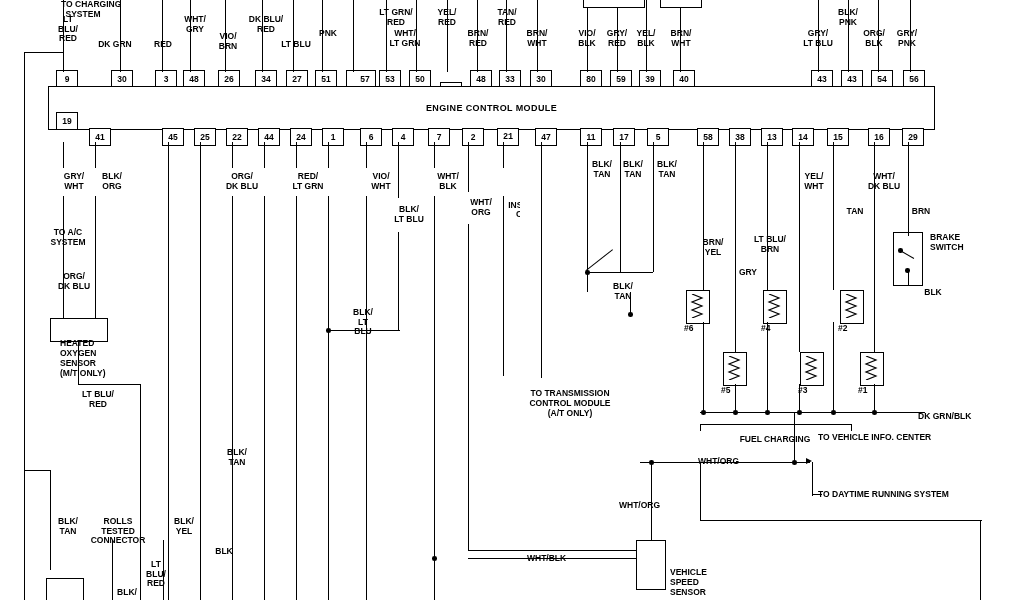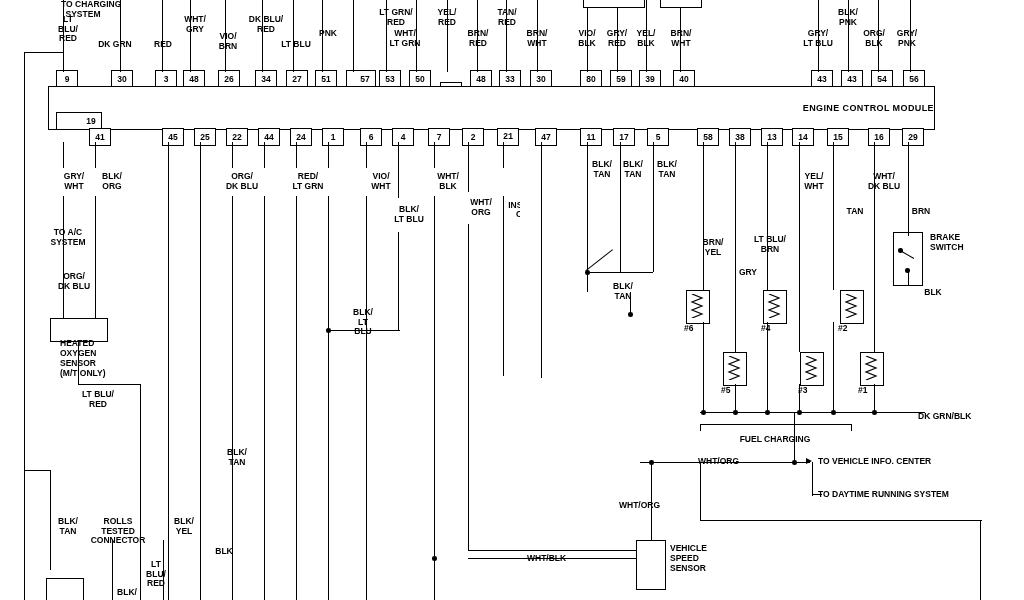--- a/index.html
+++ b/index.html
@@ -90,26 +90,26 @@
       <div class="pin" style="left: 580px; top: 70px; width: 20px; height: 16px;">80</div>
       <div class="pin" style="left: 610px; top: 70px; width: 20px; height: 16px;">59</div>
       <div class="pin" style="left: 639px; top: 70px; width: 20px; height: 16px;">39</div>
       <div class="pin" style="left: 673px; top: 70px; width: 20px; height: 16px;">40</div>
       <div class="pin" style="left: 811px; top: 70px; width: 20px; height: 16px;">43</div>
       <div class="pin" style="left: 841px; top: 70px; width: 20px; height: 16px;">43</div>
       <div class="pin" style="left: 871px; top: 70px; width: 20px; height: 16px;">54</div>
       <div class="pin" style="left: 903px; top: 70px; width: 20px; height: 16px;">56</div>
     </div>
 
-  <div class="ecm" style="left:48px;top:86px;width:885px;height:42px;justify-content:flex-end;">
+  <div class="ecm" style="left:48px;top:86px;width:885px;height:42px;">
     <span>ENGINE CONTROL MODULE</span>
   </div>
 
   <div id="bottom-pins">
-      <div class="pin" style="left: 56px; top: 112px; width: 20px; height: 16px; padding-left: 24px;">19</div>
+      <div class="pin" style="left: 56px; top: 112px; width: 20px; height: 16px;">19</div>
       <div class="pin" style="left: 89px; top: 128px; width: 20px; height: 16px;">41</div>
       <div class="pin" style="left: 162px; top: 128px; width: 20px; height: 16px;">45</div>
       <div class="pin" style="left: 194px; top: 128px; width: 20px; height: 16px;">25</div>
       <div class="pin" style="left: 226px; top: 128px; width: 20px; height: 16px;">22</div>
       <div class="pin" style="left: 258px; top: 128px; width: 20px; height: 16px;">44</div>
       <div class="pin" style="left: 290px; top: 128px; width: 20px; height: 16px;">24</div>
       <div class="pin" style="left: 322px; top: 128px; width: 20px; height: 16px;">1</div>
       <div class="pin" style="left: 360px; top: 128px; width: 20px; height: 16px;">6</div>
       <div class="pin" style="left: 392px; top: 128px; width: 20px; height: 16px;">4</div>
       <div class="pin" style="left: 428px; top: 128px; width: 20px; height: 16px;">7</div>
@@ -358,36 +358,39 @@
   <div class="arrow" style="left:806px;top:458px;"></div>
   <div class="dot" style="left:792px;top:460px;"></div>
   <div class="wire v" style="left:794px;top:412px;height:50px;"></div>
   <div class="wire v" style="left:812px;top:462px;height:34px;"></div>
   <div class="wire h" style="left:812px;top:494px;width:10px;"></div>
 
   <div class="wire v" style="left:651px;top:462px;height:88px;"></div>
   <div class="dot" style="left:649px;top:460px;"></div>
 
   <div class="box" style="left:636px;top:540px;width:28px;height:48px;"></div>
-  <div class="txt" id="vss-label" style="left:670px;top:543px;">VEHICLE
+  <div class="txt" id="vss-label" style="left:670px;top:567px;">VEHICLE
 SPEED
 SENSOR</div>
 
   <div class="wire h" style="left:468px;top:558px;width:168px;"></div>
   <div class="dot" style="left:432px;top:556px;"></div>
 
   <div class="wire v" style="left:980px;top:520px;height:80px;"></div>
   <div class="wire h" style="left:700px;top:520px;width:282px;"></div>
   <div class="wire v" style="left:700px;top:462px;height:58px;"></div>
 
   <div class="wire h" style="left:900px;top:412px;width:16px;"></div>
 
   <div id="right-notes">
       <div class="txt" style="left: 918px; top: 411px;">DK GRN/BLK</div>
       <div class="txt" style="left: 698px; top: 456px;">WHT/ORG</div>
-      <div class="txt" style="left: 818px; top: 456px;">TO VEHICLE INFO. CENTER</div>
+      <div class="txt" style="left: 818px; top: 432px;">TO VEHICLE INFO. CENTER</div>
       <div class="txt" style="left: 818px; top: 489px;">TO DAYTIME RUNNING SYSTEM</div>
       <div class="txt" style="left: 619px; top: 500px;">WHT/ORG</div>
       <div class="txt" style="left: 527px; top: 553px;">WHT/BLK</div>
     </div>
 
+  <div class="txt c" id="tcm-label" style="left:500px;top:388px;width:140px;">TO TRANSMISSION
+CONTROL MODULE
+(A/T ONLY)</div>
 
 </div>
 
 </body></html>

